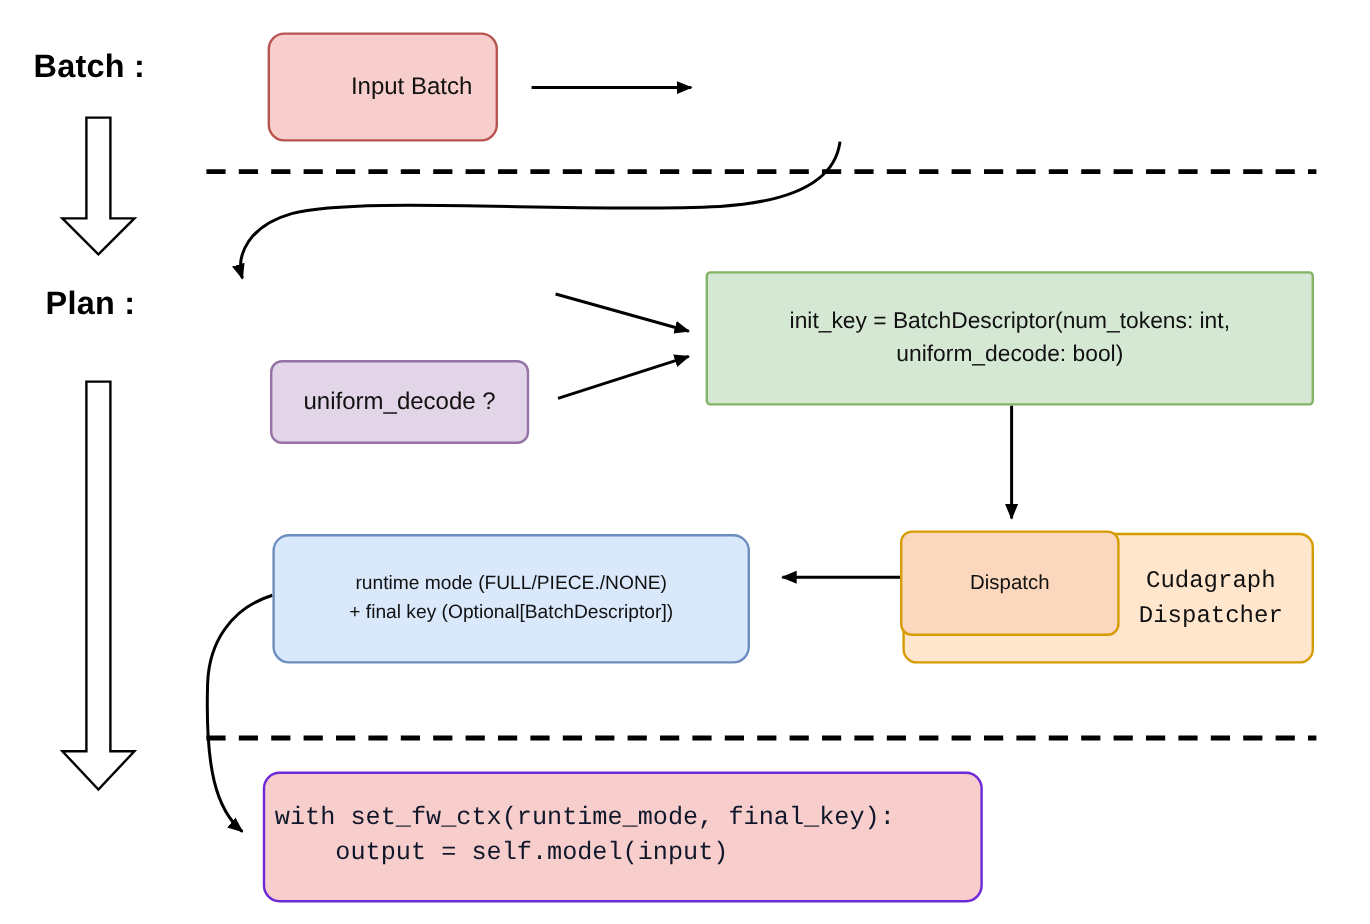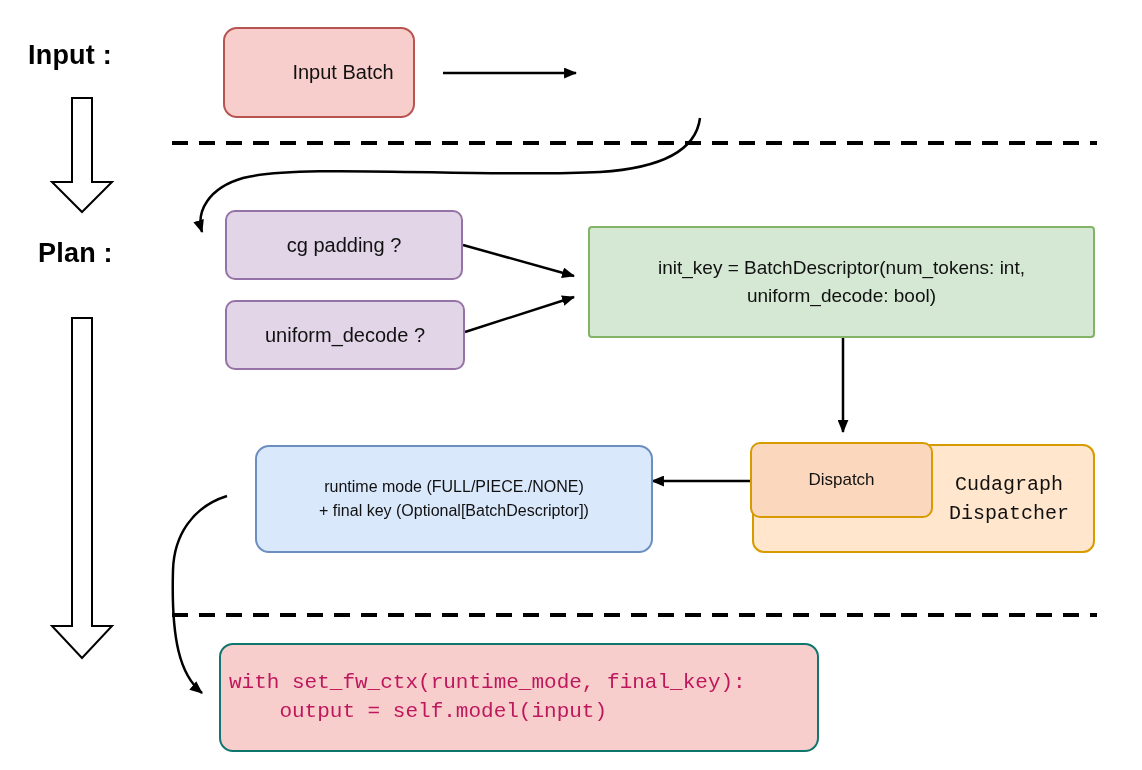--- a/index.html
+++ b/index.html
@@ -23,50 +23,50 @@
   }
   .node-preprocess{
     left:588px;top:27px;width:219px;height:90px;
     background:#fff2cc;border:2px solid #d6b656;border-radius:14px;font-size:20px;
   }
   .node-cg-padding{
     left:225px;top:210px;width:238px;height:70px;
     background:#e1d5e7;border:2px solid #9673a6;border-radius:10px;font-size:20px;
   }
   .node-uniform-decode{
-    left:225px;top:300px;width:240px;height:70px;
+    left:225px;top:300px;width:216px;height:70px;
     background:#e1d5e7;border:2px solid #9673a6;border-radius:10px;font-size:20px;
   }
   .node-init-key{
     left:588px;top:226px;width:507px;height:112px;
     background:#d5e8d4;border:2px solid #82b366;border-radius:4px;
     font-size:19px;line-height:1.45;
   }
   .node-cudagraph{
     left:752px;top:444px;width:343px;height:109px;
     background:#ffe6cc;border:2px solid #d79b00;border-radius:12px;
     justify-content:flex-end;font-size:20px;line-height:1.45;font-family:Liberation Mono, monospace;
   }
   .node-cudagraph .label-area{width:168px;text-align:center;}
   .node-dispatch{
-    left:750px;top:442px;width:183px;height:76px;
+    left:750px;top:442px;width:183px;height:88px;
     background:#fbd8bd;border:2px solid #d79b00;border-radius:10px;font-size:17px;
     z-index:3;
   }
   .node-runtime-mode{
     left:227px;top:445px;width:398px;height:108px;
     background:#dae8fc;border:2px solid #6c8ebf;border-radius:14px;
-    font-size:16px;line-height:1.5;margin-left:28px;
+    font-size:16px;line-height:1.5;
   }
   .node-execute-code{
     left:219px;top:643px;width:600px;height:109px;
-    background:#f8cecc;border:2px solid #0f766e;border-radius:14px;
+    background:#f8cecc;border:2px solid #6d28d9;border-radius:14px;
     justify-content:flex-start;padding-left:8px;
     font-family:"Liberation Mono",monospace;font-size:21px;line-height:1.35;
-    color:#be185d;text-align:left;white-space:pre;
+    color:#0f172a;text-align:left;white-space:pre;
   }
   .label-input{left:28px;top:40px;}
   .label-plan{left:38px;top:238px;text-align:center;}
   .label-execute{left:24px;top:666px;}
 </style>
 </head>
 <body>
 
 <div id="canvas">
 
@@ -86,31 +86,28 @@
     <line x1="443" y1="73" x2="576" y2="73" stroke="#000" stroke-width="2.5" marker-end="url(#arrow)"></line>
     <line x1="463" y1="245" x2="574" y2="276" stroke="#000" stroke-width="2.5" marker-end="url(#arrow)"></line>
     <line x1="465" y1="332" x2="574" y2="297" stroke="#000" stroke-width="2.5" marker-end="url(#arrow)"></line>
     <line x1="843" y1="338" x2="843" y2="432" stroke="#000" stroke-width="2.5" marker-end="url(#arrow)"></line>
     <line x1="752" y1="481" x2="652" y2="481" stroke="#000" stroke-width="2.5" marker-end="url(#arrow)"></line>
 
     <path d="M700,118 C696,150 662,168 600,172 C480,178 300,163 243,178 C208,188 196,212 202,232" fill="none" stroke="#000" stroke-width="2.5" marker-end="url(#arrow)"></path>
     <path d="M227,496 C192,507 174,536 173,570 C171,640 180,675 202,693" fill="none" stroke="#000" stroke-width="2.5" marker-end="url(#arrow)"></path>
   </svg>
 
-  <div class="stage-label label-input">Input :</div>
+  <div class="stage-label label-input">Batch :</div>
   <div class="stage-label label-plan">Plan :</div>
 
   <div class="node node-input-batch">
     <span>Input Batch</span>
   </div>
 
 
-  <div class="node node-cg-padding">
-    <span>cg padding ?</span>
-  </div>
 
   <div class="node node-uniform-decode">
     <span>uniform_decode ?</span>
   </div>
 
   <div class="node node-init-key">
     <span class="multiline">init_key = BatchDescriptor(num_tokens: int,
 uniform_decode: bool)</span>
   </div>
 

